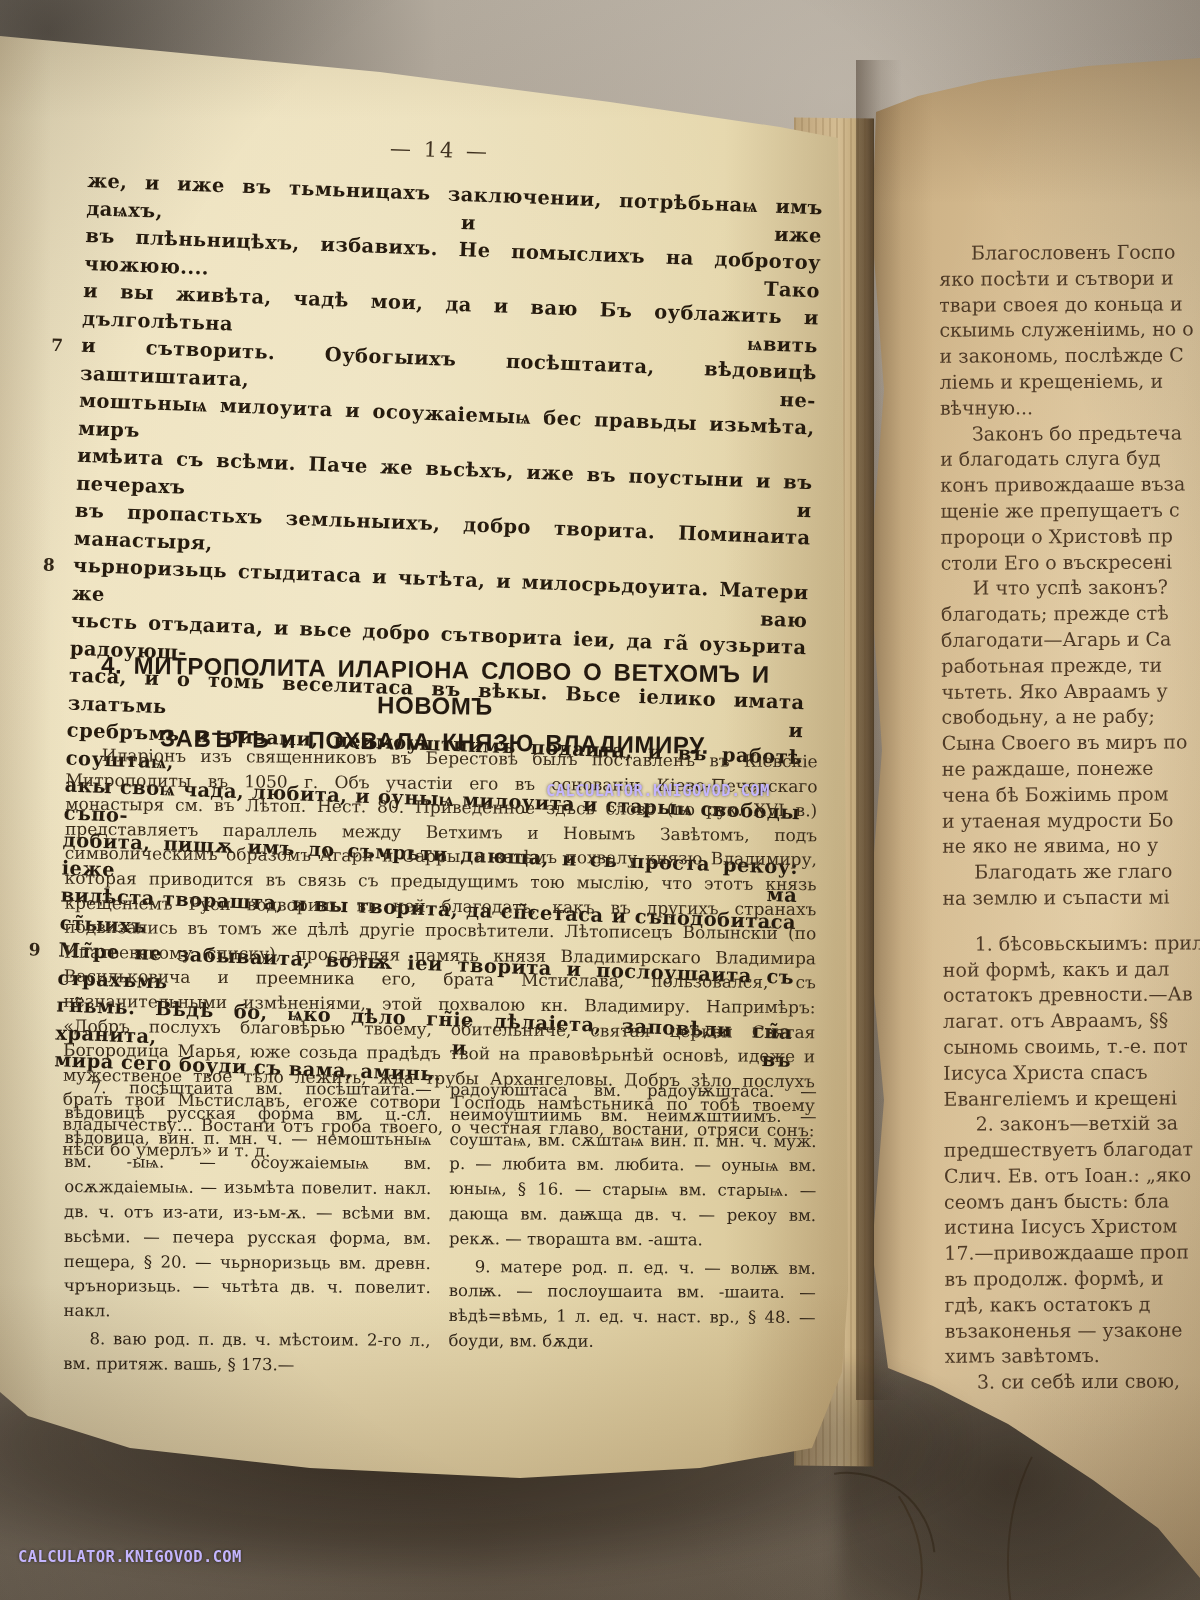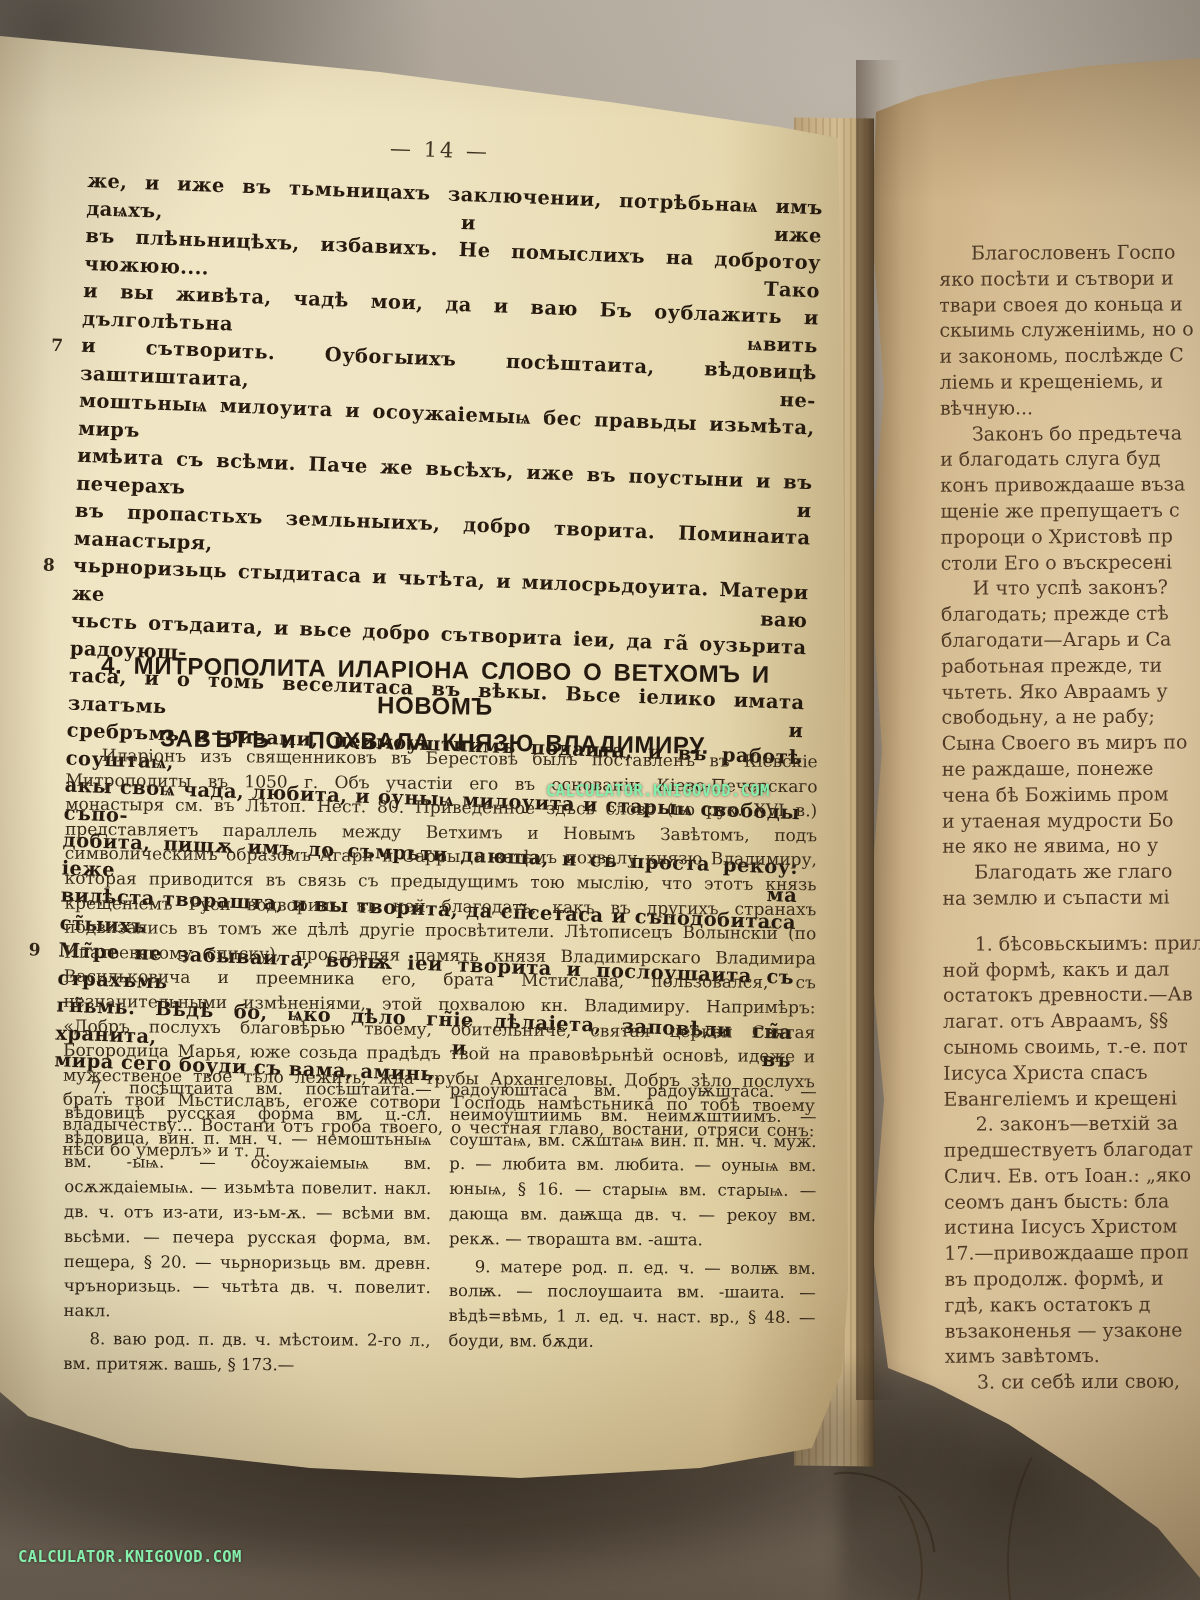--- a/index.html
+++ b/index.html
@@ -84,21 +84,21 @@
   
   .fncols{position:absolute;left:64px;top:1078px;width:752px;display:flex;gap:18px;
     transform:rotate(.3deg);font-size:16.5px;line-height:24.8px;color:#33271a;}
   .fncol{flex:1;}
   .fnp{margin:0 0 3px 0;text-align:justify;text-indent:26px;}
   .fncol.cont .fnp:first-child{text-indent:0;}
   
   .vignette{position:absolute;inset:0;pointer-events:none;
     background:radial-gradient(ellipse at 50% 45%, transparent 62%, rgba(20,14,8,.22) 100%);}
   .watermark{position:absolute;font-family:"DejaVu Sans Mono",monospace;font-weight:700;
-    font-size:15.5px;letter-spacing:.4px;color:#86efac;text-shadow:0 0 3px rgba(0,0,0,.55);
+    font-size:15.5px;letter-spacing:.4px;color:#c4b5fd;text-shadow:0 0 3px rgba(0,0,0,.55);
     white-space:nowrap;z-index:20;}
   .wm-mid{left:546px;top:782px;}
   .wm-bottom{left:18px;top:1548px;}
 </style>
 </head>
 <body>
 
 <div class="photo">
 
   <div class="table"></div>

